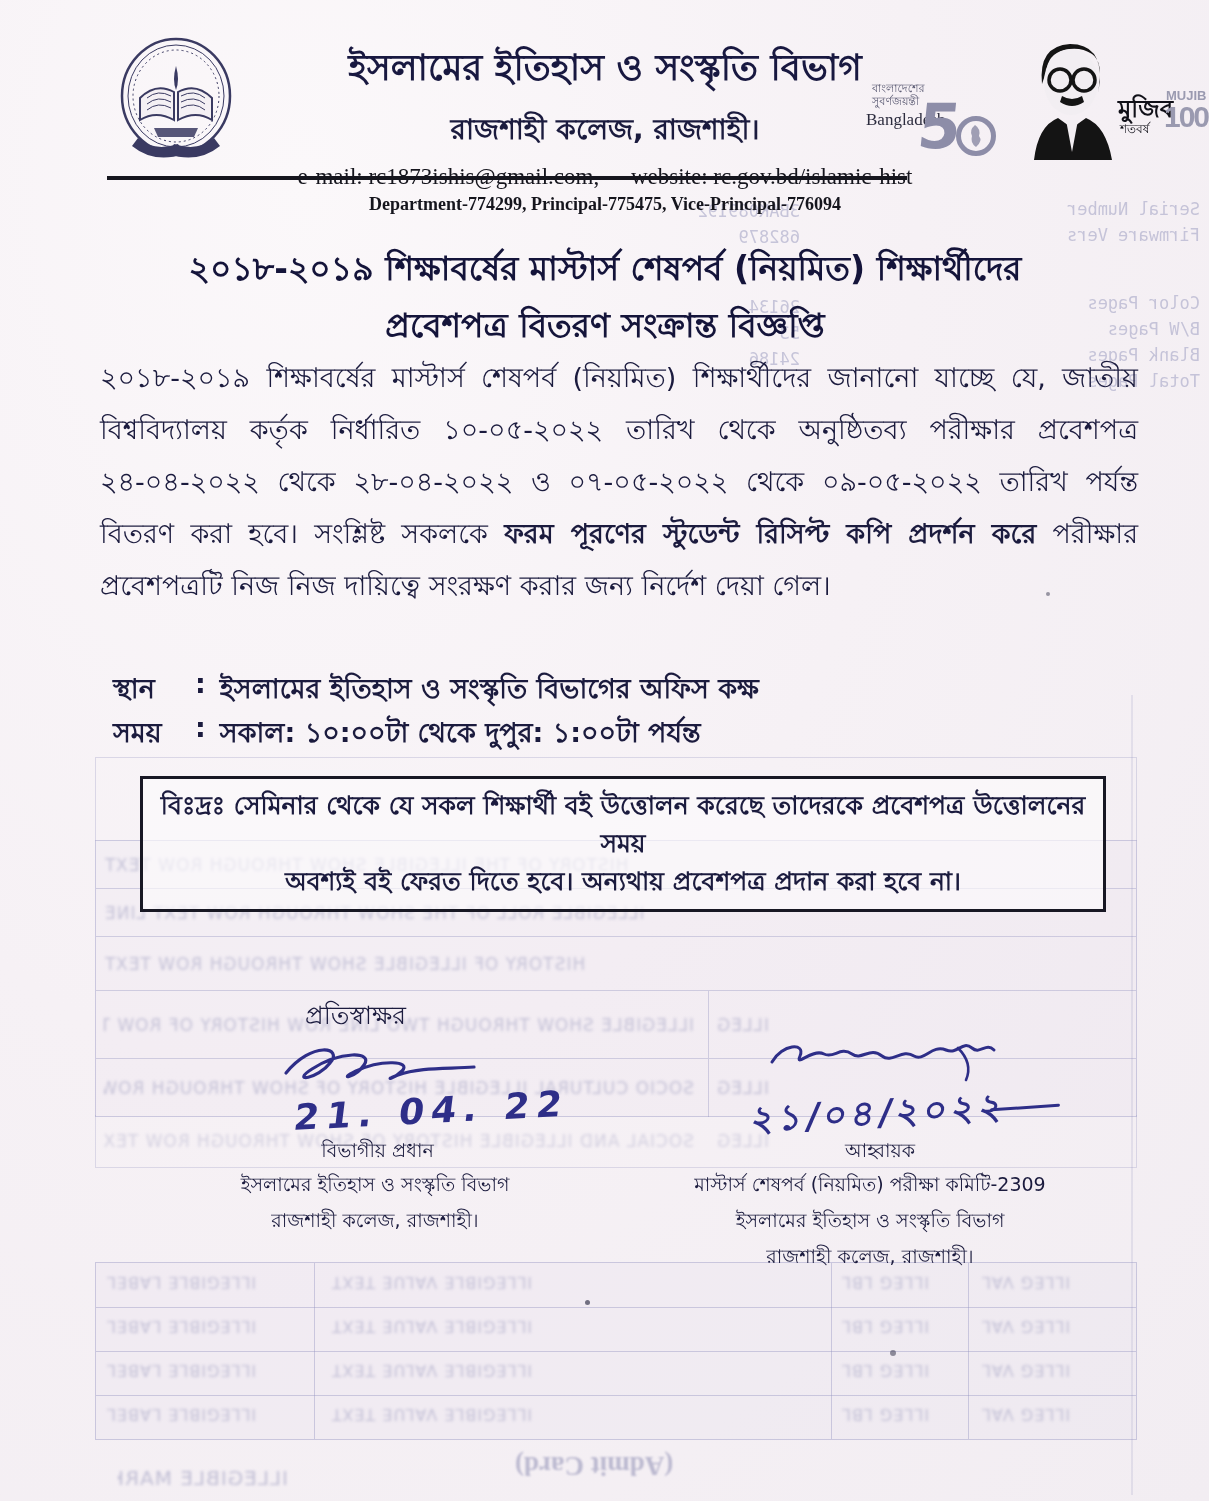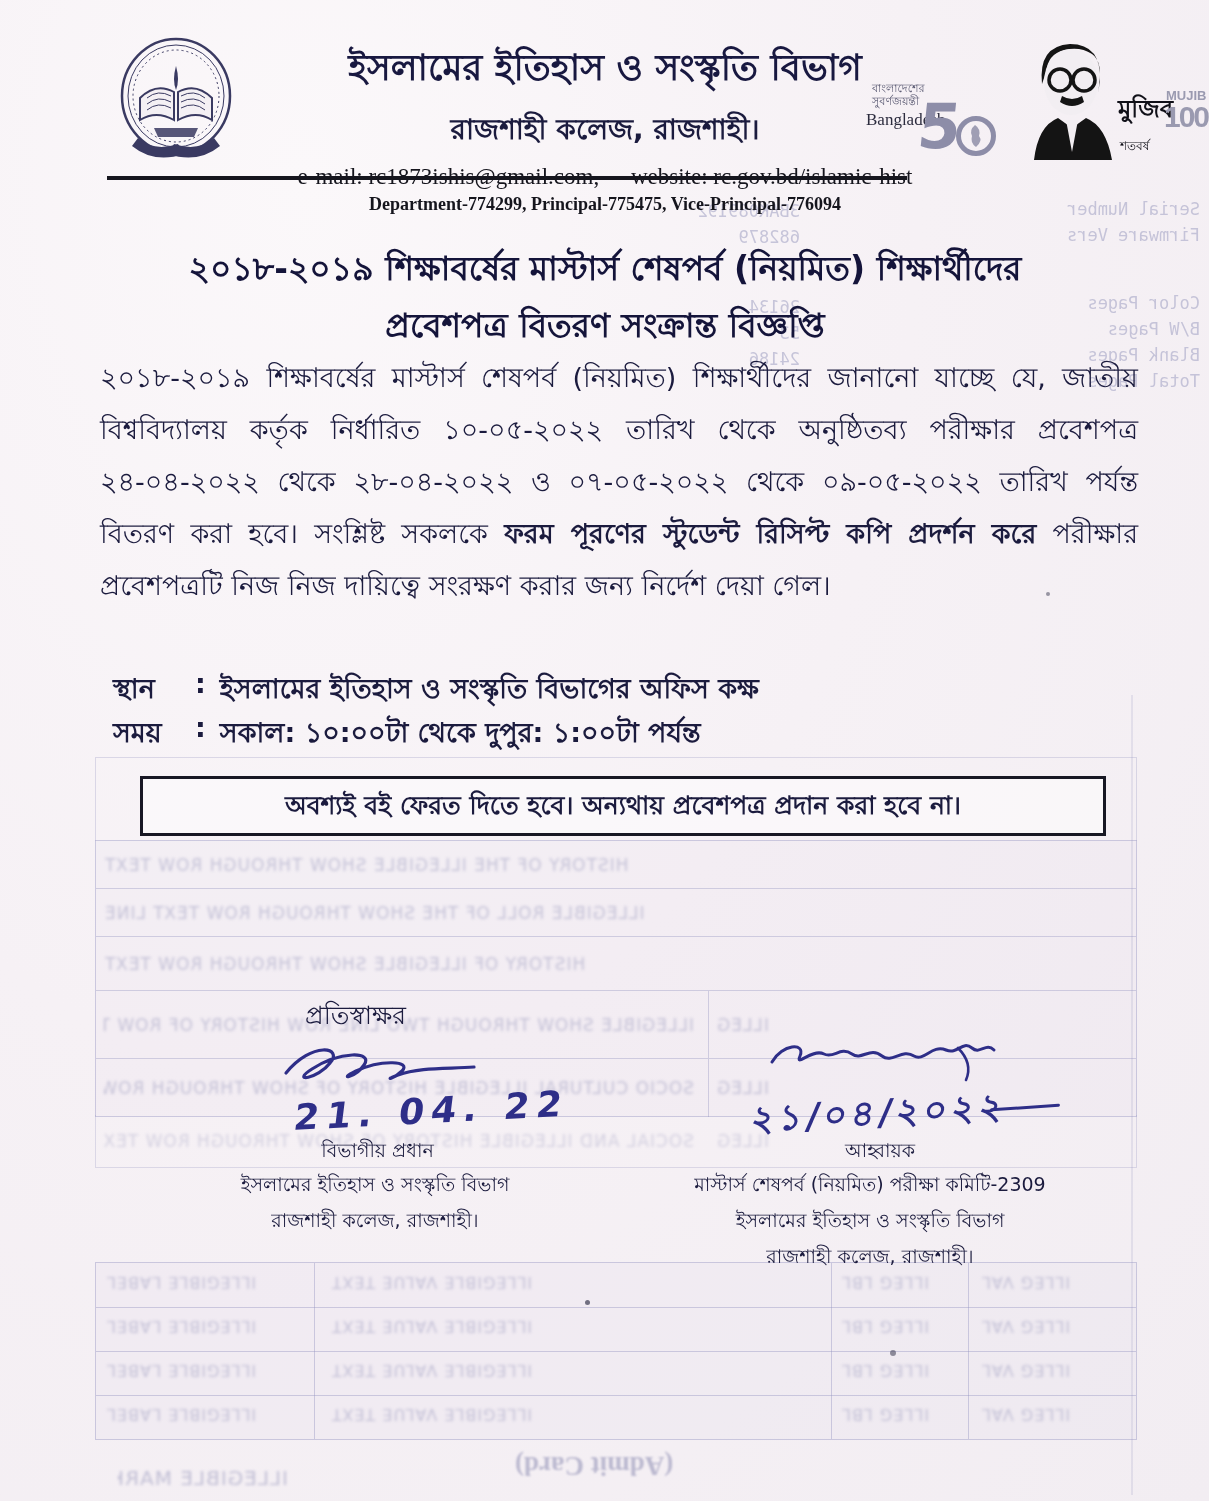--- a/index.html
+++ b/index.html
@@ -155,21 +155,21 @@
       <path d="M22,52 Q18,14 50,12 Q82,12 80,50 L78,60 Q84,30 72,22 Q60,14 44,18 Q28,22 26,40 Z" fill="#141414"></path>
       <ellipse cx="51" cy="50" rx="27" ry="33" fill="#f2eef2"></ellipse>
       <circle cx="40" cy="48" r="11" fill="none" stroke="#141414" stroke-width="3.5"></circle>
       <circle cx="64" cy="48" r="11" fill="none" stroke="#141414" stroke-width="3.5"></circle>
       <path d="M51,48 L53,48" stroke="#141414" stroke-width="3"></path>
       <path d="M40,70 Q52,78 64,70 L62,64 Q52,70 42,64 Z" fill="#141414"></path>
       <path d="M14,128 Q18,94 38,86 L52,96 L66,86 Q86,94 92,128 Z" fill="#141414"></path>
       <path d="M46,88 L52,120 L58,88 Z" fill="#f2eef2"></path>
     </svg>
     <div class="abs bn bold" style="left:98px;top:58px;font-size:24px;color:#101018;">মুজিব</div>
-    <div class="abs bn" style="left:100px;top:88px;font-size:12px;color:#101018;margin-top:17px;">শতবর্ষ</div>
+    <div class="abs bn" style="left:100px;top:88px;font-size:12px;color:#101018;">শতবর্ষ</div>
     <div class="abs bold" style="left:146px;top:56px;font-size:13px;color:#9a9ab0;font-family:'Liberation Sans',sans-serif;">MUJIB</div>
     <div class="abs bold" style="left:144px;top:68px;font-size:30px;color:#9a9ab0;font-family:'Liberation Sans',sans-serif;letter-spacing:-2px;">100</div>
   </div>
 
   <div class="abs" style="left:107px;top:176px;width:800px;height:4px;background:#16161e;"></div>
 
 
   <div class="abs bn bold center" style="left:60px;top:243px;width:1090px;font-size:33px;color:#14143a;">২০১৮-২০১৯ শিক্ষাবর্ষের মাস্টার্স শেষপর্ব (নিয়মিত) শিক্ষার্থীদের</div>
   <div class="abs bn bold center" style="left:60px;top:300px;width:1090px;font-size:33px;color:#14143a;">প্রবেশপত্র বিতরণ সংক্রান্ত বিজ্ঞপ্তি</div>
 
@@ -182,20 +182,21 @@
     <span style="margin:0 14px 0 2px;">:</span>
     <span>ইসলামের ইতিহাস ও সংস্কৃতি বিভাগের অফিস কক্ষ</span>
   </div>
   <div class="abs bn bold" style="left:113px;top:712px;font-size:27px;display:flex;">
     <span style="width:80px;">সময়</span>
     <span style="margin:0 14px 0 2px;">:</span>
     <span>সকাল: ১০:০০টা  থেকে দুপুর: ১:০০টা পর্যন্ত</span>
   </div>
 
   <div class="abs bn bold note-box center" style="left:140px;top:776px;width:940px;font-size:25px;padding:8px 10px;line-height:38px;">
+    <span style="display:block;">বিঃদ্রঃ সেমিনার থেকে যে সকল শিক্ষার্থী বই উত্তোলন করেছে তাদেরকে প্রবেশপত্র উত্তোলনের সময়</span>
     <span style="display:block;">অবশ্যই বই ফেরত দিতে হবে। অন্যথায় প্রবেশপত্র প্রদান করা হবে না।</span>
   </div>
 
   <div class="abs bn" style="left:305px;top:996px;font-size:25px;">প্রতিস্বাক্ষর</div>
 
   <div class="abs" style="left:278px;top:1035px;">
     <svg width="210" height="62" viewBox="0 0 210 62">
       <path d="M8,38 C34,6 66,12 52,28 C40,44 12,48 34,34 C62,16 96,16 86,30 C78,42 58,46 78,36 C104,24 134,26 124,36 C116,44 104,46 120,40 C142,32 170,34 196,32" fill="none" stroke="#2e2e88" stroke-width="3.2" stroke-linecap="round"></path>
     </svg>
   </div>

